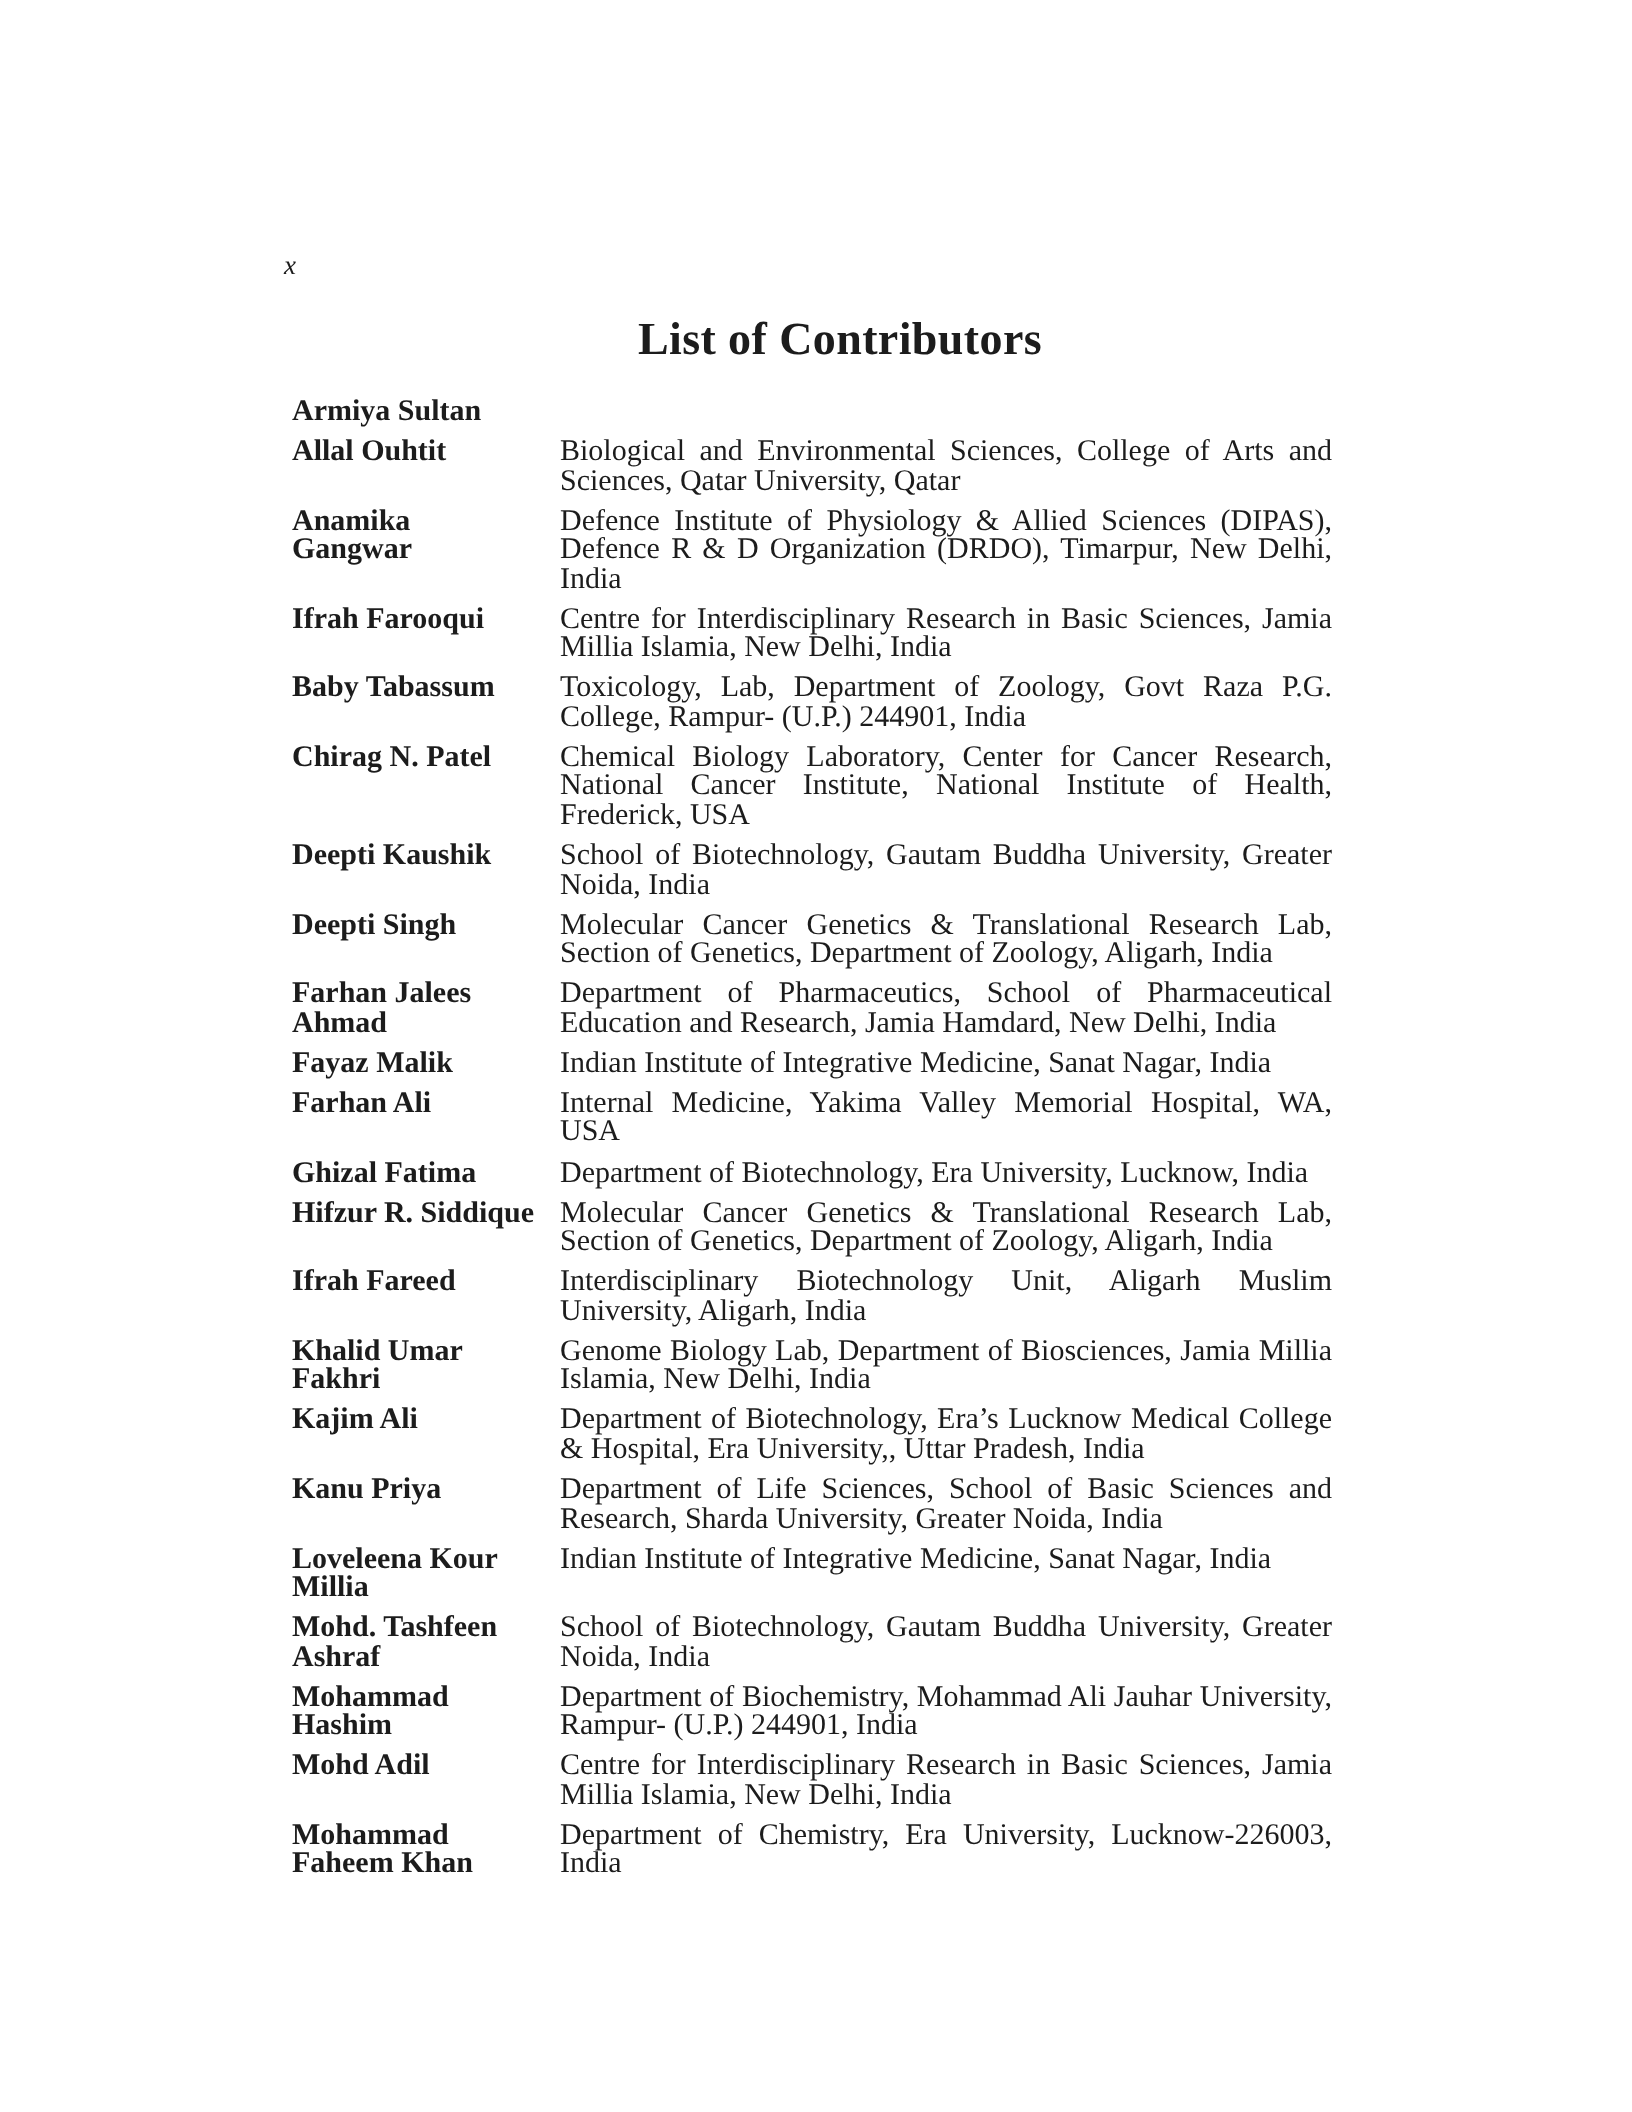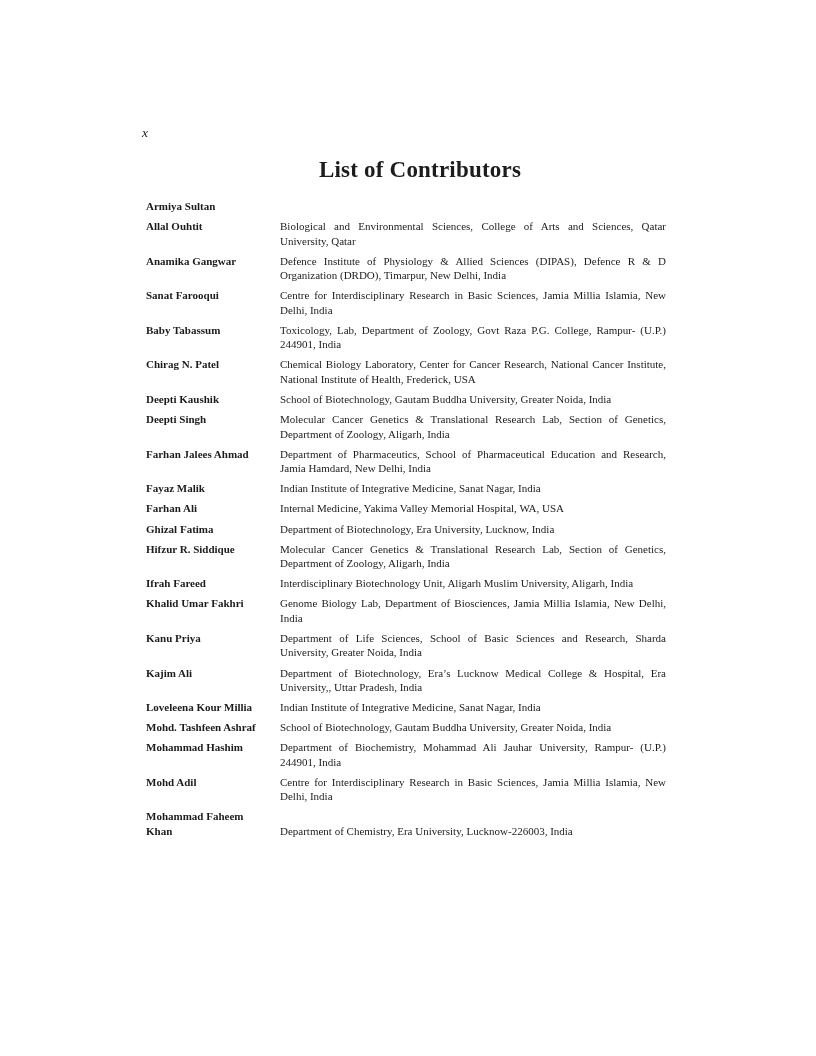--- a/index.html
+++ b/index.html
@@ -40,21 +40,21 @@
   .contributors {
     position: absolute;
     left: 146px;
     top: 199px;
     width: 520px;
   }
   .row {
     display: flex;
     align-items: flex-start;
     margin-bottom: 5.6px;
-    font-size: 11px;
+    font-size: 15px;
     line-height: 14.5px;
   }
   .row.center {
     align-items: flex-end;
   }
   .name {
     flex: 0 0 134px;
     box-sizing: border-box;
     padding-right: 12px;
     font-weight: bold;
@@ -81,21 +81,21 @@
     <div class="name">Allal Ouhtit</div>
     <div class="affiliation">Biological and Environmental Sciences, College of Arts and Sciences, Qatar University, Qatar</div>
   </div>
 
   <div class="row">
     <div class="name">Anamika Gangwar</div>
     <div class="affiliation">Defence Institute of Physiology &amp; Allied Sciences (DIPAS), Defence R &amp; D Organization (DRDO), Timarpur, New Delhi, India</div>
   </div>
 
   <div class="row">
-    <div class="name">Sanat Farooqui</div>
+    <div class="name">Ifrah Farooqui</div>
     <div class="affiliation">Centre for Interdisciplinary Research in Basic Sciences, Jamia Millia Islamia, New Delhi, India</div>
   </div>
 
   <div class="row">
     <div class="name">Baby Tabassum</div>
     <div class="affiliation">Toxicology, Lab, Department of Zoology, Govt Raza P.G. College, Rampur- (U.P.) 244901, India</div>
   </div>
 
   <div class="row">
     <div class="name">Chirag N. Patel</div>
@@ -141,27 +141,27 @@
     <div class="name">Ifrah Fareed</div>
     <div class="affiliation">Interdisciplinary Biotechnology Unit, Aligarh Muslim University, Aligarh, India</div>
   </div>
 
   <div class="row">
     <div class="name">Khalid Umar Fakhri</div>
     <div class="affiliation">Genome Biology Lab, Department of Biosciences, Jamia Millia Islamia, New Delhi, India</div>
   </div>
 
   <div class="row">
-    <div class="name">Kanu Priya</div>
-    <div class="affiliation">Department of Life Sciences, School of Basic Sciences and Research, Sharda University, Greater Noida, India</div>
+    <div class="name">Kajim Ali</div>
+    <div class="affiliation">Department of Biotechnology, Era’s Lucknow Medical College &amp; Hospital, Era University,, Uttar Pradesh, India</div>
   </div>
 
   <div class="row">
-    <div class="name">Kajim Ali</div>
-    <div class="affiliation">Department of Biotechnology, Era’s Lucknow Medical College &amp; Hospital, Era University,, Uttar Pradesh, India</div>
+    <div class="name">Kanu Priya</div>
+    <div class="affiliation">Department of Life Sciences, School of Basic Sciences and Research, Sharda University, Greater Noida, India</div>
   </div>
 
   <div class="row">
     <div class="name">Loveleena Kour Millia</div>
     <div class="affiliation">Indian Institute of Integrative Medicine, Sanat Nagar, India</div>
   </div>
 
   <div class="row center">
     <div class="name">Mohd. Tashfeen Ashraf</div>
     <div class="affiliation">School of Biotechnology, Gautam Buddha University, Greater Noida, India</div>

